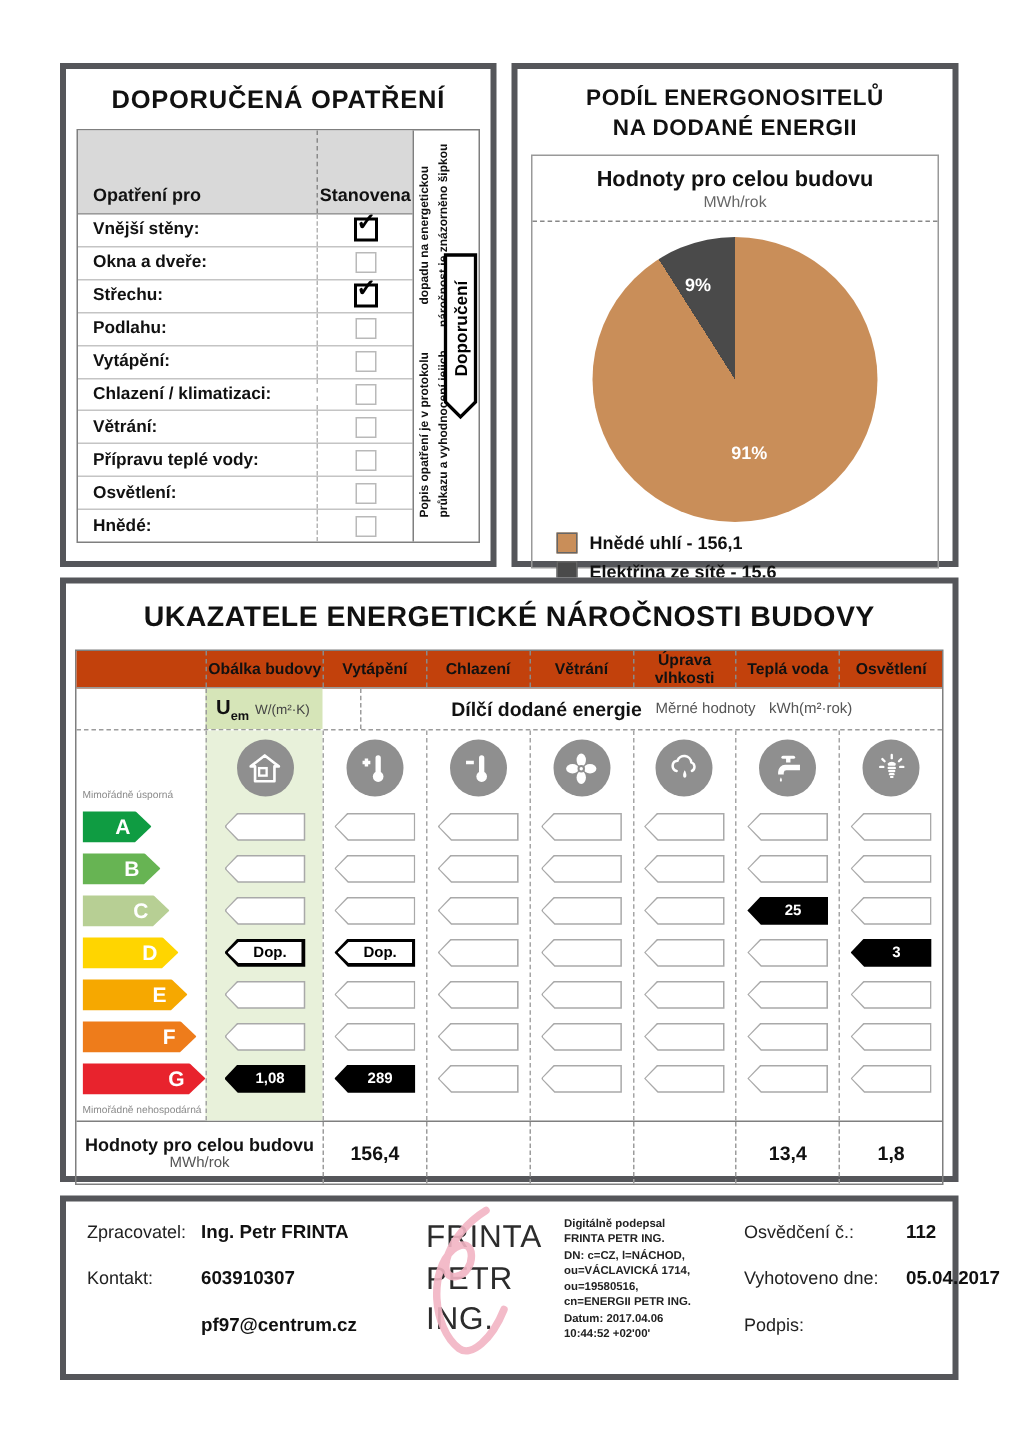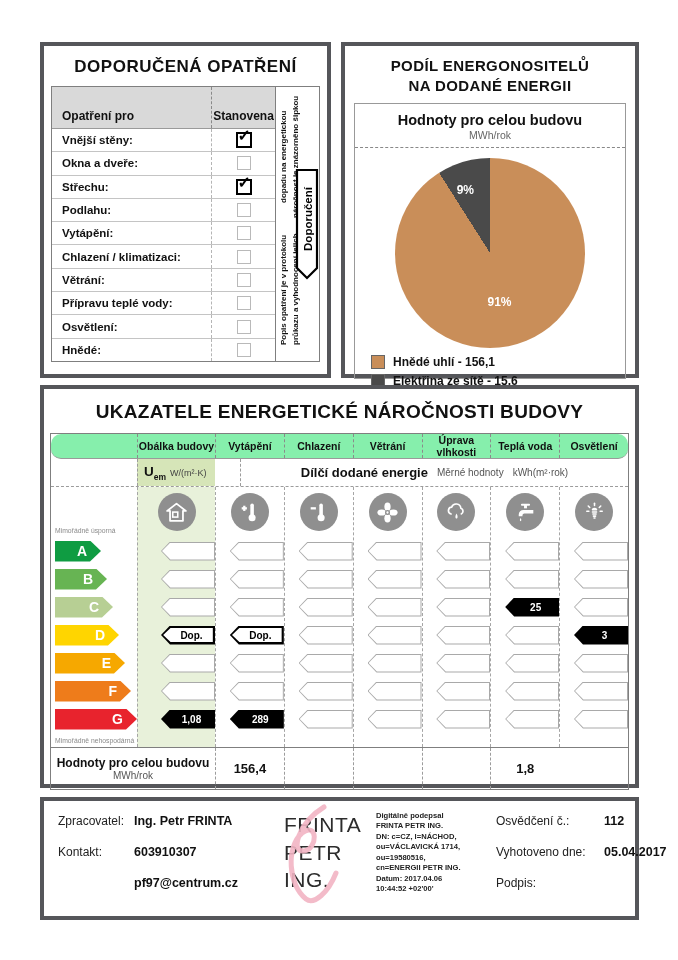--- a/index.html
+++ b/index.html
@@ -8,21 +8,21 @@
   .box { position:absolute; border:4px solid #55565a; background:#fff; }
   #box-recommend { left:40px; top:42px; width:291px; height:336px; }
   #box-pie      { left:341px; top:42px; width:298px; height:336px; }
   #box-indicators { left:40px; top:385px; width:599px; height:403px; }
   #box-footer   { left:40px; top:797px; width:599px; height:123px; }
 
   
   .r-title { text-align:center; font-size:17px; font-weight:800; letter-spacing:.5px; padding:11px 0 9px;border-radius:13px; }
   .rec-table { margin:0 7px 7px; border:1px solid #7f7f7f; display:flex; height:276px; }
   .rec-main { flex:1; display:flex; flex-direction:column; }
-  .rec-head { height:42px; background:#d9d9d9; display:flex; border-bottom:1px solid #9a9a9a;justify-content:space-between; }
+  .rec-head { height:56px; background:#d9d9d9; display:flex; border-bottom:1px solid #9a9a9a;justify-content:space-between; }
   .rec-head .h-lab { flex:1; display:flex; align-items:flex-end; padding:0 0 5px 10px; font-weight:700; font-size:12px; }
   .rec-head .h-set { width:64px; border-left:1px dashed #8a8a8a; display:flex; align-items:flex-end; justify-content:center; padding-bottom:5px; font-weight:700; font-size:12px; }
   .rec-row { flex:1; display:flex; border-bottom:1px solid #c4c4c4; }
   .rec-row:last-child { border-bottom:none; }
   .rec-label { flex:1; display:flex; align-items:center; padding-left:10px; font-weight:700; font-size:11.5px; }
   .rec-cb-cell { width:64px; border-left:1px dashed #b5b5b5; display:flex; align-items:center; justify-content:center; }
   .cb { width:14px; height:14px; border:1.5px solid #b9b9b9; background:#fff; position:relative; display:block; }
   .cb.checked { border:2.2px solid #000; width:16px; height:16px; }
   .cb .tick { position:absolute; left:0px; top:-6px; font-size:16px; font-weight:900; color:#000; line-height:1; }
   .rec-strip { width:44px; border-left:1px solid #7f7f7f; position:relative; }
@@ -42,21 +42,21 @@
   .pie-lab { position:absolute; color:#fff; font-weight:700; font-size:12px; transform:translate(-50%,-50%); }
   .legend { margin:7px 0 0 16px; }
   .legend-item { display:flex; align-items:center; gap:8px; margin-top:5px; }
   .sw { width:14px; height:14px; border:1px solid #666; flex:0 0 auto; }
   .lgt { font-size:12px; font-weight:700; }
 
   
   .i-title { text-align:center; font-size:19px; font-weight:800; letter-spacing:.3px; padding:12px 12px 10px; }
   .ind-table { margin:0 6px 6px; border:1px solid #7f7f7f; }
   .cols { display:grid; grid-template-columns:86px 78px repeat(6, 1fr); }
-  .hrow { background:#86efac; border-bottom:1px solid #9a9a9a;border-radius:10px; }
+  .hrow { background:#c2410c; border-bottom:1px solid #9a9a9a; }
   .hcell { height:24px; display:flex; align-items:center; justify-content:center; font-size:10.5px; font-weight:700; border-left:1px dashed #8a8a8a; text-align:center; }
   .hcell.first { border-left:none; }
   .subrow { border-bottom:1px dashed #9c9c9c; }
   .uem-cell { background:#d6e5b8; height:27px; display:flex; align-items:center; padding-left:6px; gap:4px; border-left:1px dashed #9c9c9c; }
   .uem-u { font-size:13.5px; font-weight:700; }
   .uem-u sub { font-size:8.5px; }
   .uem-unit { font-size:9px; color:#444; }
   .sub-merged { grid-column:3 / 9; display:flex; align-items:center; justify-content:center; gap:9px; border-left:1px dashed #9c9c9c;margin-left:25px; }
   .sub-bold { font-size:13px; font-weight:700; }
   .sub-small { font-size:10px; color:#555; }
@@ -66,21 +66,21 @@
   .scale-note { font-size:6.8px; color:#8a8a8a; }
   .zone-bottom { height:14px; display:flex; align-items:center; }
   .scale-row, .slot-row { height:28px; display:flex; align-items:center; }
   .cls { height:21px; clip-path:polygon(0 0, calc(100% - 11px) 0, 100% 50%, calc(100% - 11px) 100%, 0 100%);
          display:flex; align-items:center; justify-content:flex-end; padding-right:14px;
          color:#fff; font-weight:800; font-size:14px; }
   .ecol { border-left:1px dashed #a5a5a5; display:flex; flex-direction:column; align-items:center; }
   .ecol.green { background:#e8f1da; }
   .icon-zone { height:50px; display:flex; align-items:center; justify-content:center; width:100%; }
   .icon-circle { width:38px; height:38px; border-radius:50%; background:#8f8f8f; display:flex; align-items:center; justify-content:center; }
-  .slot-row { justify-content:flex-end; width:100%; }
+  .slot-row { justify-content:center; width:100%; }
   .slot { position:relative; width:54px; height:19px; }
   .s-out,.s-in { position:absolute; }
   .s-out { inset:0; background:#a9a9a9; clip-path:polygon(9px 0,100% 0,100% 100%,9px 100%,0 50%); }
   .s-in { inset:1px; background:#fff; clip-path:polygon(8.4px 0,100% 0,100% 100%,8.4px 100%,0 50%); }
   .slot.outline .s-out { background:#000; }
   .slot.outline .s-in { inset:2.2px; clip-path:polygon(7.6px 0,100% 0,100% 100%,7.6px 100%,0 50%); }
   .slot.solid .s-out { background:#000; }
   .s-tx { position:absolute; inset:0; display:flex; align-items:center; justify-content:center; padding-left:7px; font-size:10px; font-weight:700; color:#000; }
   .slot.solid .s-tx { color:#fff; }
   .trow { border-top:1px solid #7f7f7f; }
@@ -708,20 +708,21 @@
       </div>
     <div class="cols trow">
       <div class="tlabel">
         <span class="tl1">Hodnoty pro celou budovu</span>
         <span class="tl2">MWh/rok</span>
       </div>
     <div class="tcell">156,4</div>
         <div class="tcell"></div>
         <div class="tcell"></div>
         <div class="tcell"></div>
+        <div class="tcell">13,4</div>
         <div class="tcell">1,8</div>
       </div>
   </div>
 </div>
 
 <div class="box" id="box-footer">
   <div class="f-grid">
     <svg class="flourish" width="70" height="108" viewBox="0 0 70 108">
       <path d="M46 6 C20 22 12 52 26 50 C40 48 40 20 24 32 C8 46 10 84 28 98 C36 104 50 92 58 72" fill="none" stroke="#f2b4c3" stroke-width="5" stroke-linecap="round" opacity="0.9"></path>
     </svg>

